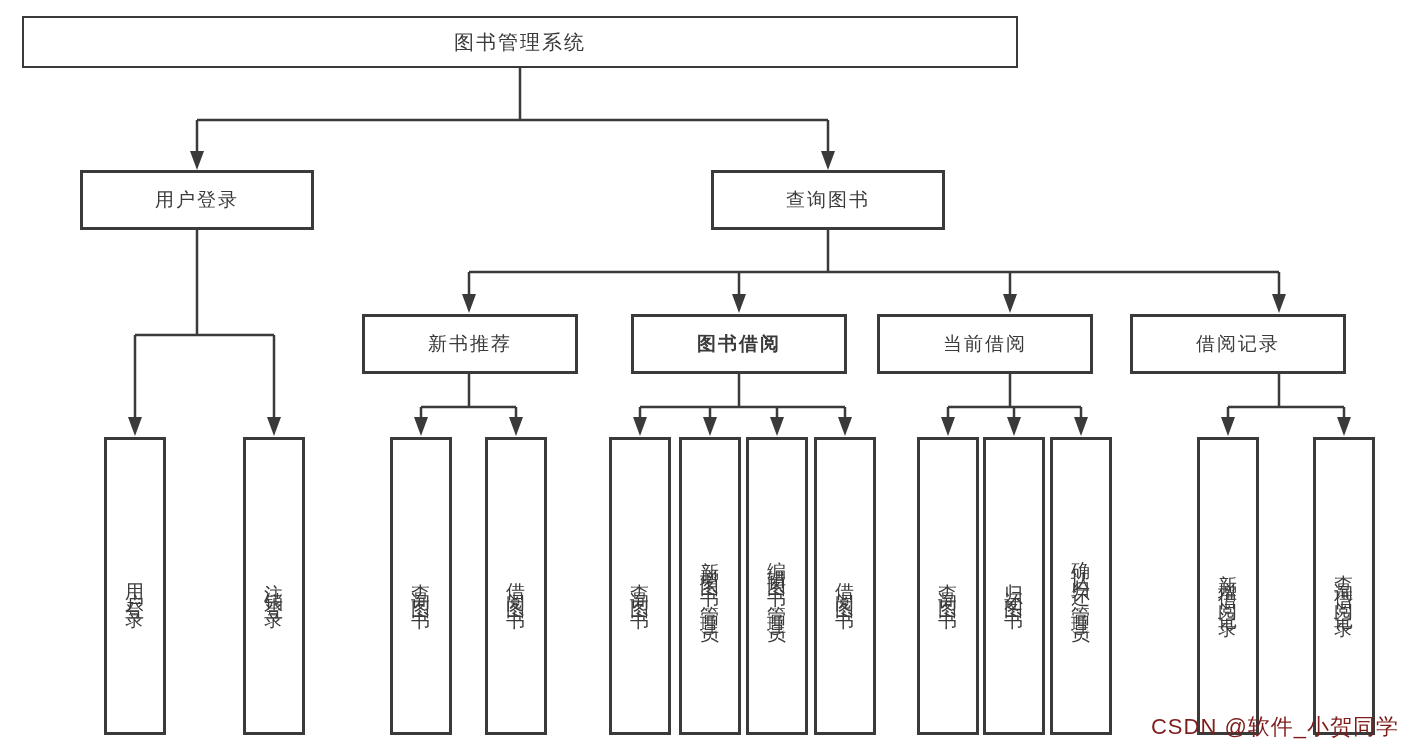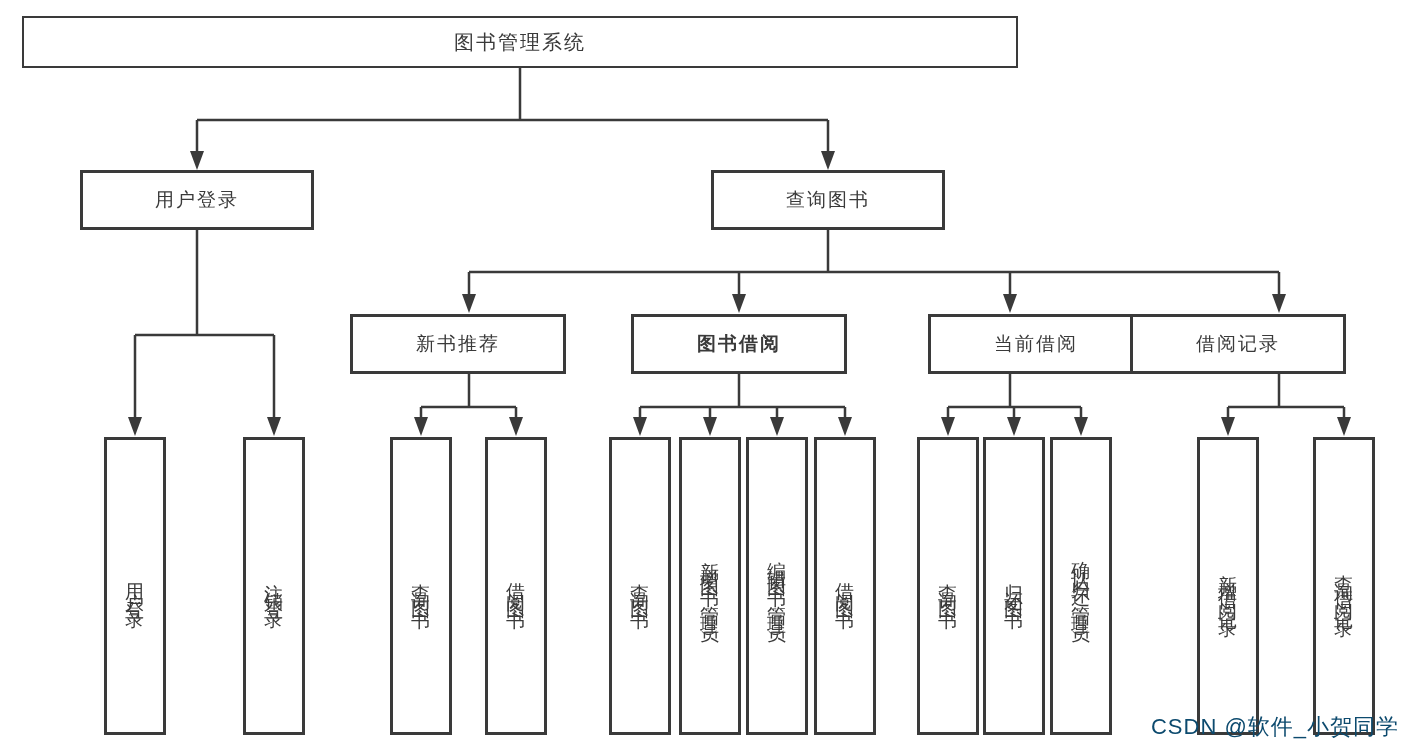--- a/index.html
+++ b/index.html
@@ -49,21 +49,21 @@
     line-height: 1;
     max-height: 286px;
   }
   .lvl2 { top: 170px; height: 60px; width: 234px; }
   .lvl3 { top: 314px; height: 60px; width: 216px; }
   .watermark {
     position: absolute;
     right: 6px;
     bottom: 5px;
     font-size: 22px;
-    color: #0c4a6e;
+    color: #7f1d1d;
     letter-spacing: 1px;
     white-space: nowrap;
   }
 </style>
 </head>
 <body>
 
 <svg id="connectors" width="1405" height="747" viewBox="0 0 1405 747">
   <path d="M520 68 V120 M197 120 H828 M197 120 V154 M828 120 V154
            M197 230 V335 M135 335 H274 M135 335 V419 M274 335 V419
@@ -88,27 +88,27 @@
   <span>图书管理系统</span>
 </div>
 
 <div class="node lvl2" style="left:80px;">
   <span>用户登录</span>
 </div>
 <div class="node lvl2" style="left:711px;">
   <span>查询图书</span>
 </div>
 
-<div class="node lvl3" style="left:350px;">
+<div class="node lvl3" style="left:362px;">
   <span>新书推荐</span>
 </div>
 <div class="node lvl3" style="left:631px;font-weight:bold;">
   <span>图书借阅</span>
 </div>
-<div class="node lvl3" style="left:928px;">
+<div class="node lvl3" style="left:877px;">
   <span>当前借阅</span>
 </div>
 <div class="node lvl3" style="left:1130px;">
   <span>借阅记录</span>
 </div>
 
 <div class="node leaf" style="left:104px;">
   <span class="vtext">用户登录</span>
 </div>
 <div class="node leaf" style="left:243px;">

